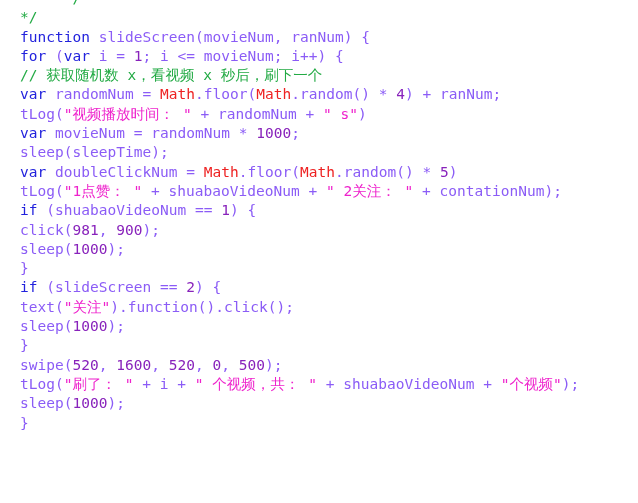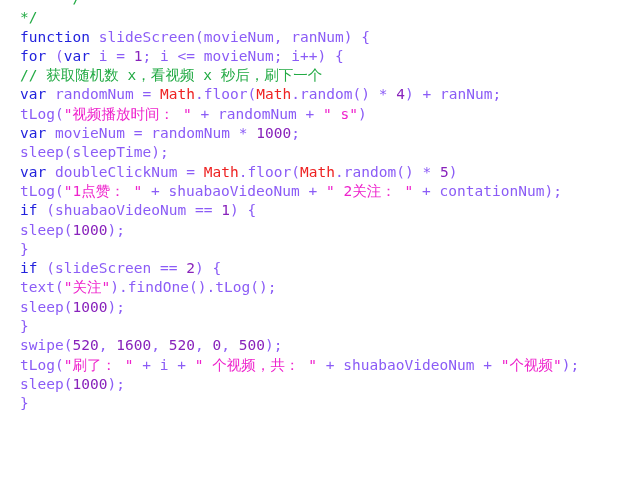--- a/index.html
+++ b/index.html
@@ -56,24 +56,25 @@
       <div class="code-line"><span class="tok-keyword">function</span><span class="tok-plain"> slideScreen(movieNum, ranNum) {</span></div>
       <div class="code-line"><span class="tok-keyword">for</span><span class="tok-plain"> (</span><span class="tok-keyword">var</span><span class="tok-plain"> i = </span><span class="tok-number">1</span><span class="tok-plain">; i &lt;= movieNum; i++) {</span></div>
       <div class="code-line"><span class="tok-comment">// 获取随机数 x，看视频 x 秒后，刷下一个</span></div>
       <div class="code-line"><span class="tok-keyword">var</span><span class="tok-plain"> randomNum = </span><span class="tok-builtin">Math</span><span class="tok-plain">.floor(</span><span class="tok-builtin">Math</span><span class="tok-plain">.random() * </span><span class="tok-number">4</span><span class="tok-plain">) + ranNum;</span></div>
       <div class="code-line"><span class="tok-plain">tLog(</span><span class="tok-string">"视频播放时间： "</span><span class="tok-plain"> + randomNum + </span><span class="tok-string">" s"</span><span class="tok-plain">)</span></div>
       <div class="code-line"><span class="tok-keyword">var</span><span class="tok-plain"> movieNum = randomNum * </span><span class="tok-number">1000</span><span class="tok-plain">;</span></div>
       <div class="code-line"><span class="tok-plain">sleep(sleepTime);</span></div>
       <div class="code-line"><span class="tok-keyword">var</span><span class="tok-plain"> doubleClickNum = </span><span class="tok-builtin">Math</span><span class="tok-plain">.floor(</span><span class="tok-builtin">Math</span><span class="tok-plain">.random() * </span><span class="tok-number">5</span><span class="tok-plain">)</span></div>
       <div class="code-line"><span class="tok-plain">tLog(</span><span class="tok-string">"1点赞： "</span><span class="tok-plain"> + shuabaoVideoNum + </span><span class="tok-string">" 2关注： "</span><span class="tok-plain"> + contationNum);</span></div>
       <div class="code-line"><span class="tok-keyword">if</span><span class="tok-plain"> (shuabaoVideoNum == </span><span class="tok-number">1</span><span class="tok-plain">) {</span></div>
+      <div class="code-line"><span class="tok-plain">click(</span><span class="tok-number">981</span><span class="tok-plain">, </span><span class="tok-number">900</span><span class="tok-plain">);</span></div>
       <div class="code-line"><span class="tok-plain">sleep(</span><span class="tok-number">1000</span><span class="tok-plain">);</span></div>
       <div class="code-line"><span class="tok-plain">}</span></div>
       <div class="code-line"><span class="tok-keyword">if</span><span class="tok-plain"> (slideScreen == </span><span class="tok-number">2</span><span class="tok-plain">) {</span></div>
-      <div class="code-line"><span class="tok-plain">text(</span><span class="tok-string">"关注"</span><span class="tok-plain">).findOne().tLog();</span></div>
+      <div class="code-line"><span class="tok-plain">text(</span><span class="tok-string">"关注"</span><span class="tok-plain">).function().click();</span></div>
       <div class="code-line"><span class="tok-plain">sleep(</span><span class="tok-number">1000</span><span class="tok-plain">);</span></div>
       <div class="code-line"><span class="tok-plain">}</span></div>
       <div class="code-line"><span class="tok-plain">swipe(</span><span class="tok-number">520</span><span class="tok-plain">, </span><span class="tok-number">1600</span><span class="tok-plain">, </span><span class="tok-number">520</span><span class="tok-plain">, </span><span class="tok-number">0</span><span class="tok-plain">, </span><span class="tok-number">500</span><span class="tok-plain">);</span></div>
       <div class="code-line"><span class="tok-plain">tLog(</span><span class="tok-string">"刷了： "</span><span class="tok-plain"> + i + </span><span class="tok-string">" 个视频，共： "</span><span class="tok-plain"> + shuabaoVideoNum + </span><span class="tok-string">"个视频"</span><span class="tok-plain">);</span></div>
       <div class="code-line"><span class="tok-plain">sleep(</span><span class="tok-number">1000</span><span class="tok-plain">);</span></div>
       <div class="code-line"><span class="tok-plain">}</span></div>
     </div>
 </div>
 
 </body></html>

